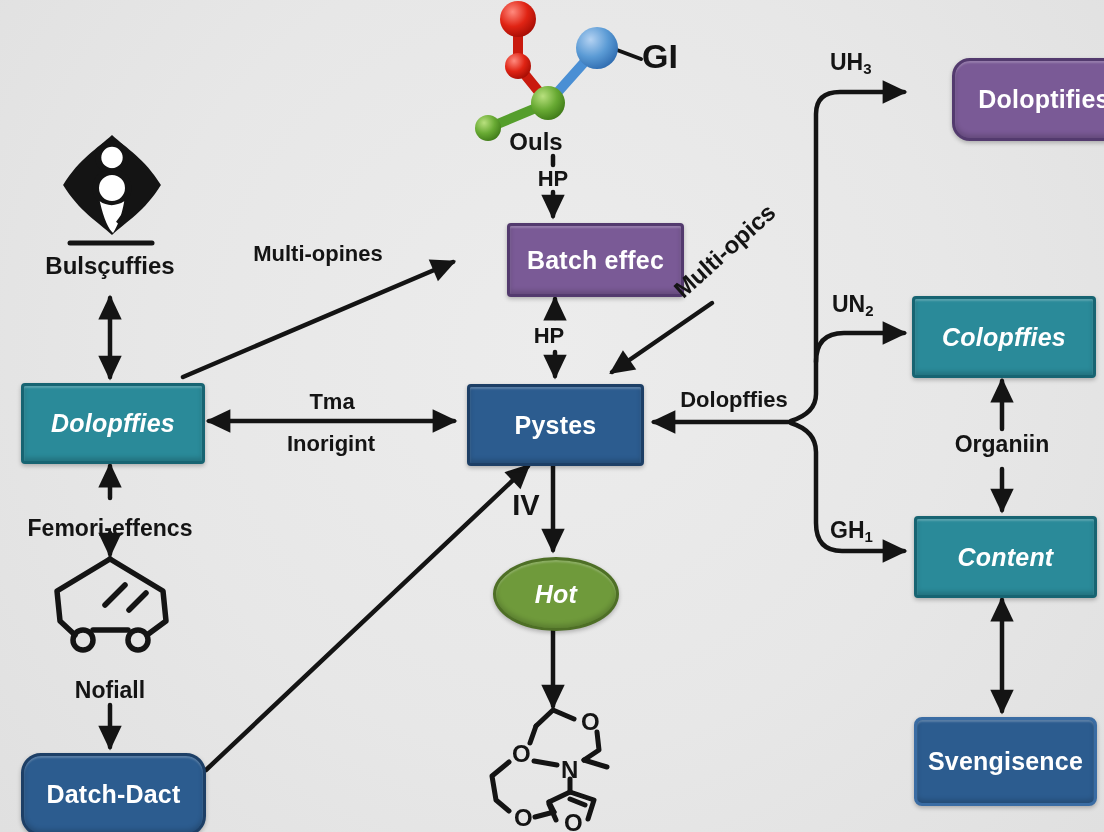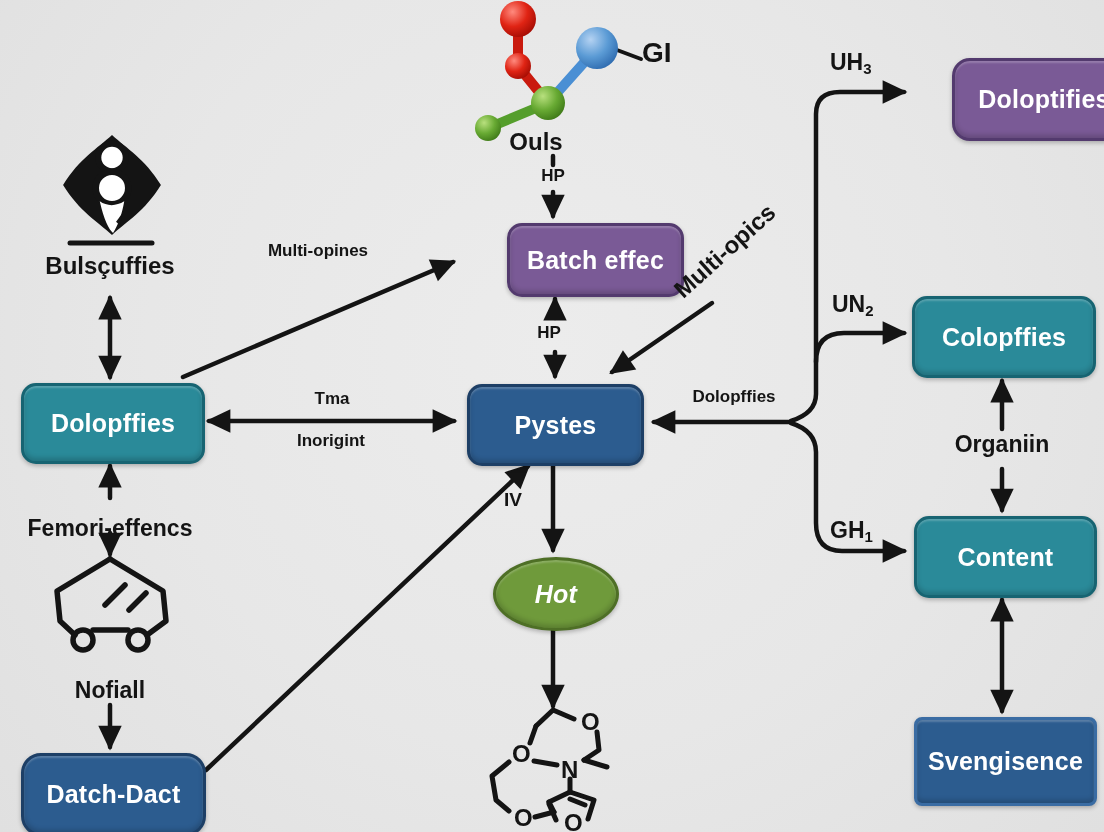--- a/index.html
+++ b/index.html
@@ -7,31 +7,31 @@
     position:relative;width:1104px;height:832px;overflow:hidden;
     background:radial-gradient(circle at 50% 42%, #ececec 0%, #e7e7e7 55%, #e0e0e0 100%);
     font-family:"Liberation Sans","DejaVu Sans",sans-serif;color:#141414;
   }
   svg{display:block;}
   #arrows{position:absolute;left:0;top:0;z-index:1;}
   .icon{position:absolute;z-index:2;}
   .node{
     position:absolute;z-index:3;display:flex;align-items:center;justify-content:center;
     color:#fff;font-weight:700;font-size:25px;letter-spacing:.2px;
-    border-radius:15px;
+    border-radius:4px;
     box-shadow:inset 0 2px 2px rgba(255,255,255,.22), inset 0 -3px 5px rgba(0,0,0,.18), 0 2px 4px rgba(0,0,0,.25);
   }
   .purple{background:var(--purple);border:3px solid var(--purple-border);margin-left:40px;}
   .blue{background:var(--blue);border:3px solid var(--blue-border);}
-  .teal{background:var(--teal);border:3px solid var(--teal-border);}
+  .teal{background:var(--teal);border:3px solid var(--teal-border);font-style:italic;}
   .green{background:var(--green);border:3px solid var(--green-border);font-style:italic;}
   .ellipse{border-radius:50%;}
   .elabel{
     position:absolute;z-index:4;font-weight:700;color:#141414;text-align:center;
-    font-size:17px;line-height:1.1;white-space:nowrap;
+    font-size:22px;line-height:1.1;white-space:nowrap;
   }
   .sub{font-size:15px;vertical-align:-4px;font-weight:700;}
   .rot{transform:rotate(-42deg);transform-origin:50% 50%;font-size:24px;}
   .atom{font:700 24px "Liberation Sans","DejaVu Sans",sans-serif;fill:#141414;}
 </style>
 </head>
 <body>
 
 <div id="canvas">
 
@@ -187,21 +187,21 @@
   </div>
 
   <div class="node teal" style="left:914px;top:516px;width:177px;height:76px">
     <span>Content</span>
   </div>
 
   <div class="node blue" style="left:914px;top:717px;width:177px;height:83px;border-radius:8px;border-color:#3a6ca3">
     <span>Svengisence</span>
   </div>
 
-  <div class="elabel" style="left:642px;top:38px;font-size:28px">GI</div>
+  <div class="elabel" style="left:642px;top:38px;font-size:34px">GI</div>
 
   <div class="elabel" style="left:486px;top:129px;width:100px;font-size:24px">Ouls</div>
 
   <div class="elabel" style="left:525px;top:167px;width:56px">HP</div>
 
   <div class="elabel" style="left:519px;top:324px;width:60px">HP</div>
 
   <div class="elabel" style="left:218px;top:242px;width:200px">Multi-opines</div>
 
   <div class="elabel rot" style="left:625px;top:238px;width:200px">Multi-opics</div>
@@ -211,21 +211,21 @@
   <div class="elabel" style="left:251px;top:432px;width:160px">Inorigint</div>
 
   <div class="elabel" style="left:654px;top:388px;width:160px">Dolopffies</div>
 
   <div class="elabel" style="left:30px;top:253px;width:160px;font-size:24px">Bulsçuffies</div>
 
   <div class="elabel" style="left:15px;top:516px;width:190px;font-size:23px">Femori-effencs</div>
 
   <div class="elabel" style="left:55px;top:678px;width:110px;font-size:23px">Nofiall</div>
 
-  <div class="elabel" style="left:504px;top:490px;width:44px;text-align:left;font-size:19px">IV</div>
+  <div class="elabel" style="left:504px;top:490px;width:44px;text-align:center;font-size:29px">IV</div>
 
   <div class="elabel" style="left:932px;top:432px;width:140px;font-size:23px">Organiin</div>
 
   <div class="elabel" style="left:830px;top:50px;font-size:23px">
     <span>UH</span><span class="sub">3</span>
   </div>
 
   <div class="elabel" style="left:832px;top:292px;font-size:23px">
     <span>UN</span><span class="sub">2</span>
   </div>

